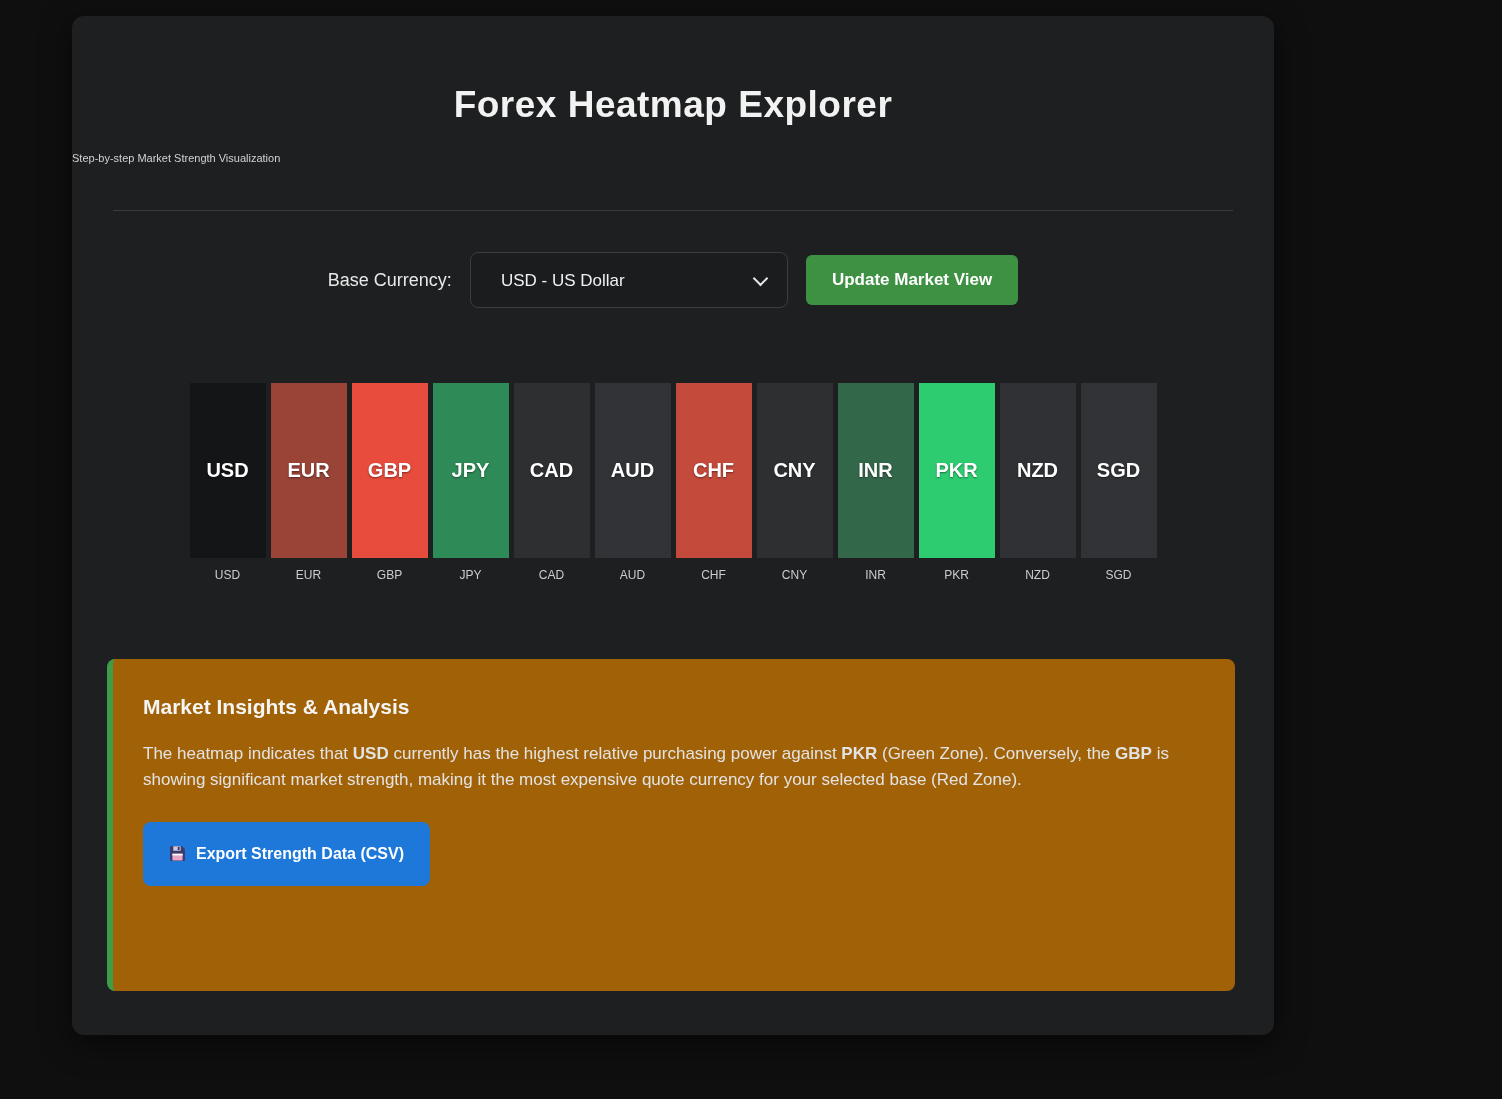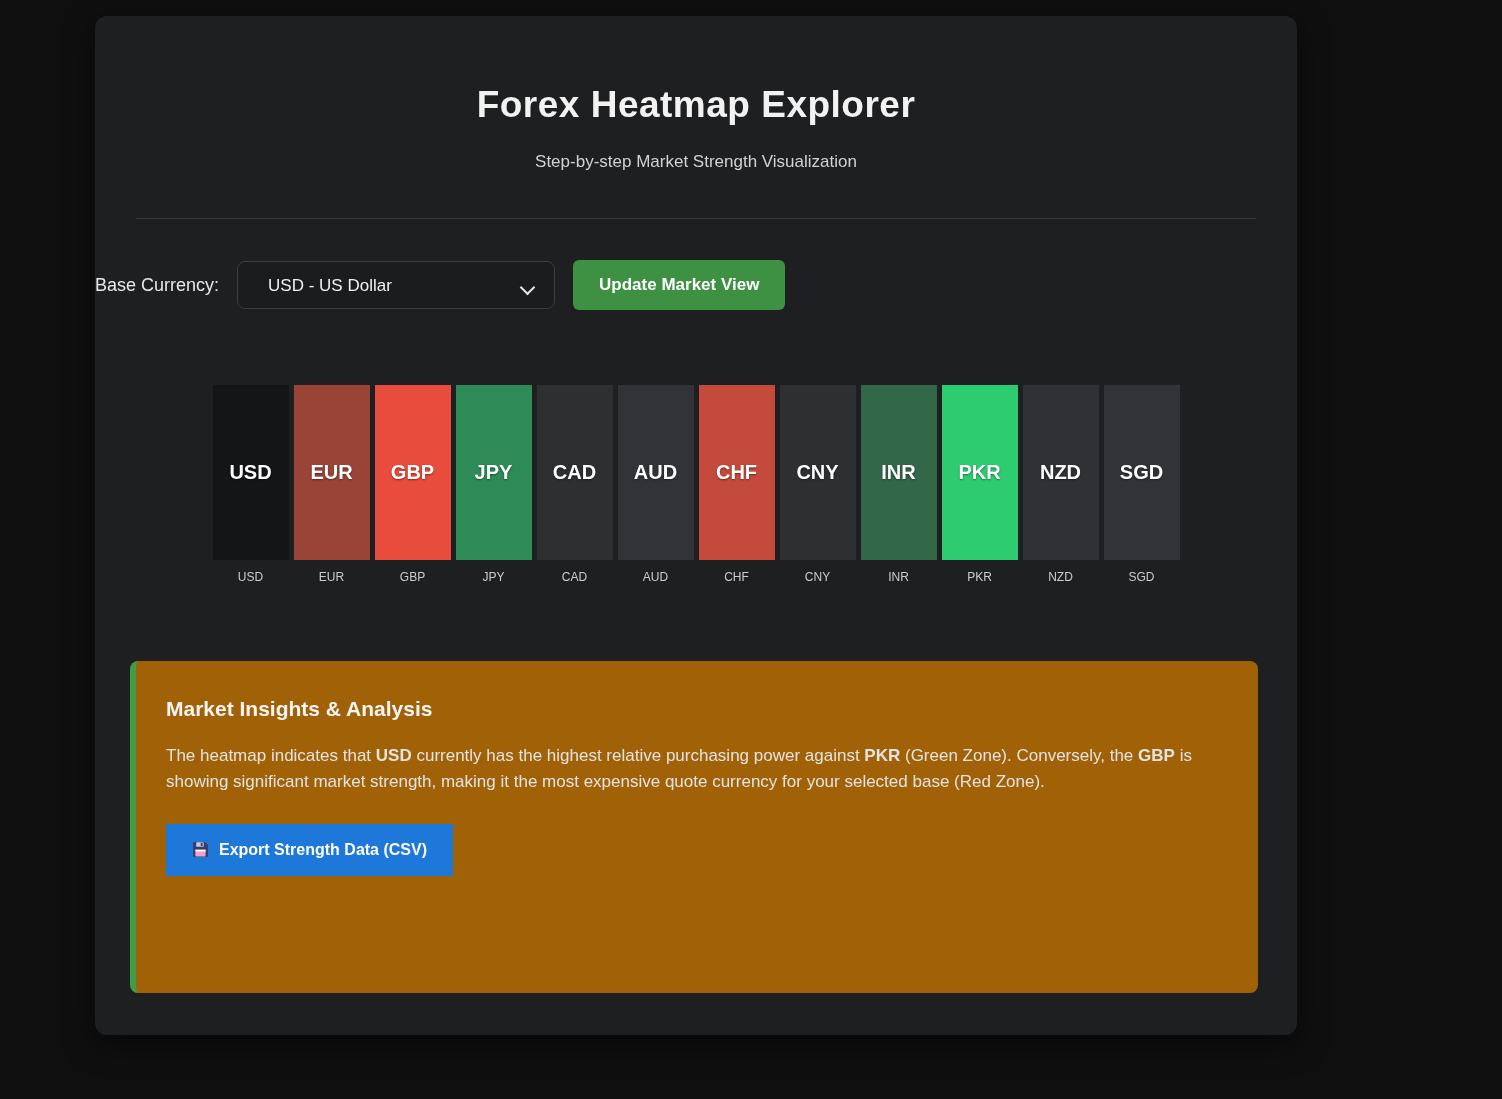--- a/index.html
+++ b/index.html
@@ -4,59 +4,59 @@
 <style>
   * { box-sizing: border-box; margin: 0; padding: 0; }
   html, body {
     width: 1502px; height: 1099px;
     background: #0f0f0f;
     font-family: "Liberation Sans", sans-serif;
     overflow: hidden;
   }
   .app-card {
     width: 1202px; height: 1019px;
-    margin: 16px auto 0 95px;
+    margin: 16px auto 0 72px;
     background: #1e1f20;
     border-radius: 12px;
     box-shadow: 0 8px 30px rgba(0,0,0,.55);
     overflow: hidden;
   }
   .page-title {
     margin-top: 68px;
     text-align: center;
     font-size: 37px;
     font-weight: 700;
     color: #f2f2f2;
     letter-spacing: .5px;
   }
   .page-subtitle {
     margin-top: 26px;
-    text-align: center;
-    font-size: 17px;
+    text-align: left;
+    font-size: 11px;
     color: #d2d2d2;
   }
   .divider {
     border: none;
     border-top: 1px solid #3a3a3a;
     margin: 46px 41px 0 41px;
   }
   .controls-row {
     margin-top: 41px;
     display: flex;
     align-items: center;
-    justify-content: flex-start;
+    justify-content: center;
     gap: 18px;
   }
   .base-currency-label {
     font-size: 18px;
     color: #e8e8e8;
   }
   .select-wrap { position: relative; }
   .currency-select {
-    width: 318px; height: 48px;
+    width: 318px; height: 56px;
     background: #1b1c1e;
     color: #f0f0f0;
     border: 1px solid #3a3d41;
     border-radius: 8px;
     font-size: 17px;
     font-family: "Liberation Sans", sans-serif;
     padding: 0 46px 0 30px;
     appearance: none;
     -webkit-appearance: none;
     outline: none;
@@ -120,25 +120,25 @@
   }
   .insights-p {
     margin-top: 22px;
     font-size: 17px;
     line-height: 1.55;
     color: #e3e3e3;
     max-width: 1030px;
   }
   .export-btn {
     margin-top: 28px;
-    height: 52px;
+    height: 64px;
     padding: 0 26px;
     background: #1d78d9;
     border: none;
-    border-radius: 0;
+    border-radius: 8px;
     color: #ffffff;
     font-size: 16px;
     font-weight: 700;
     font-family: "Liberation Sans", sans-serif;
     display: inline-flex;
     align-items: center;
     gap: 10px;
     cursor: pointer;
   }
   .floppy-icon { width: 17px; height: 17px; display: inline-block; }

